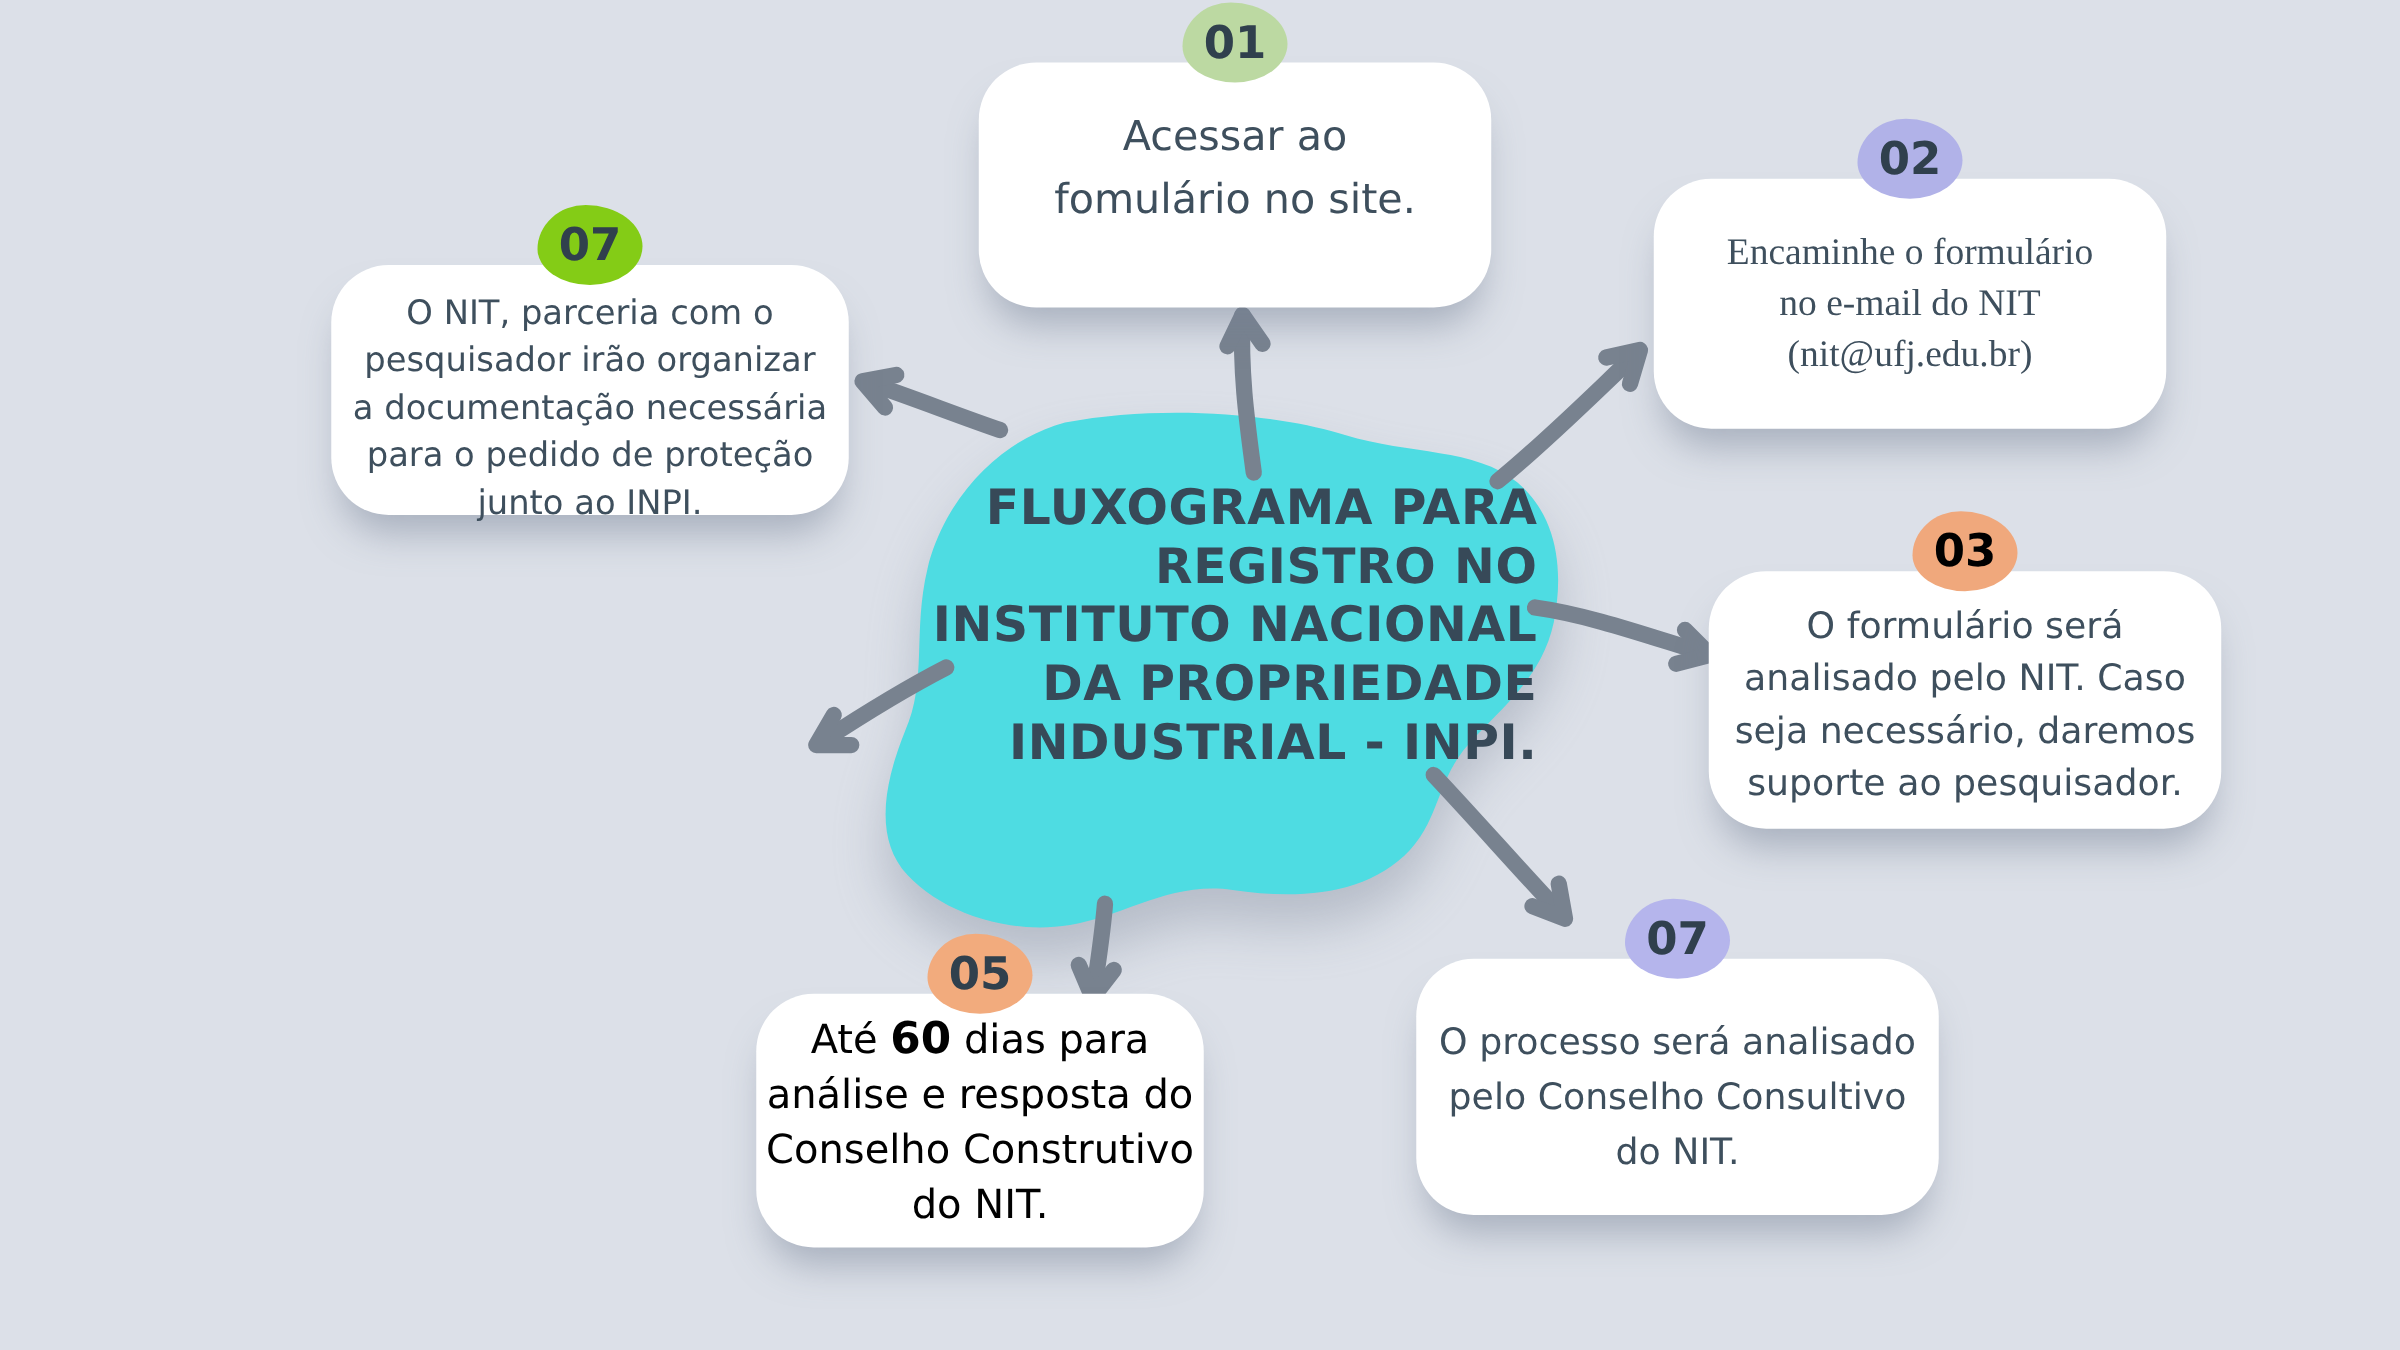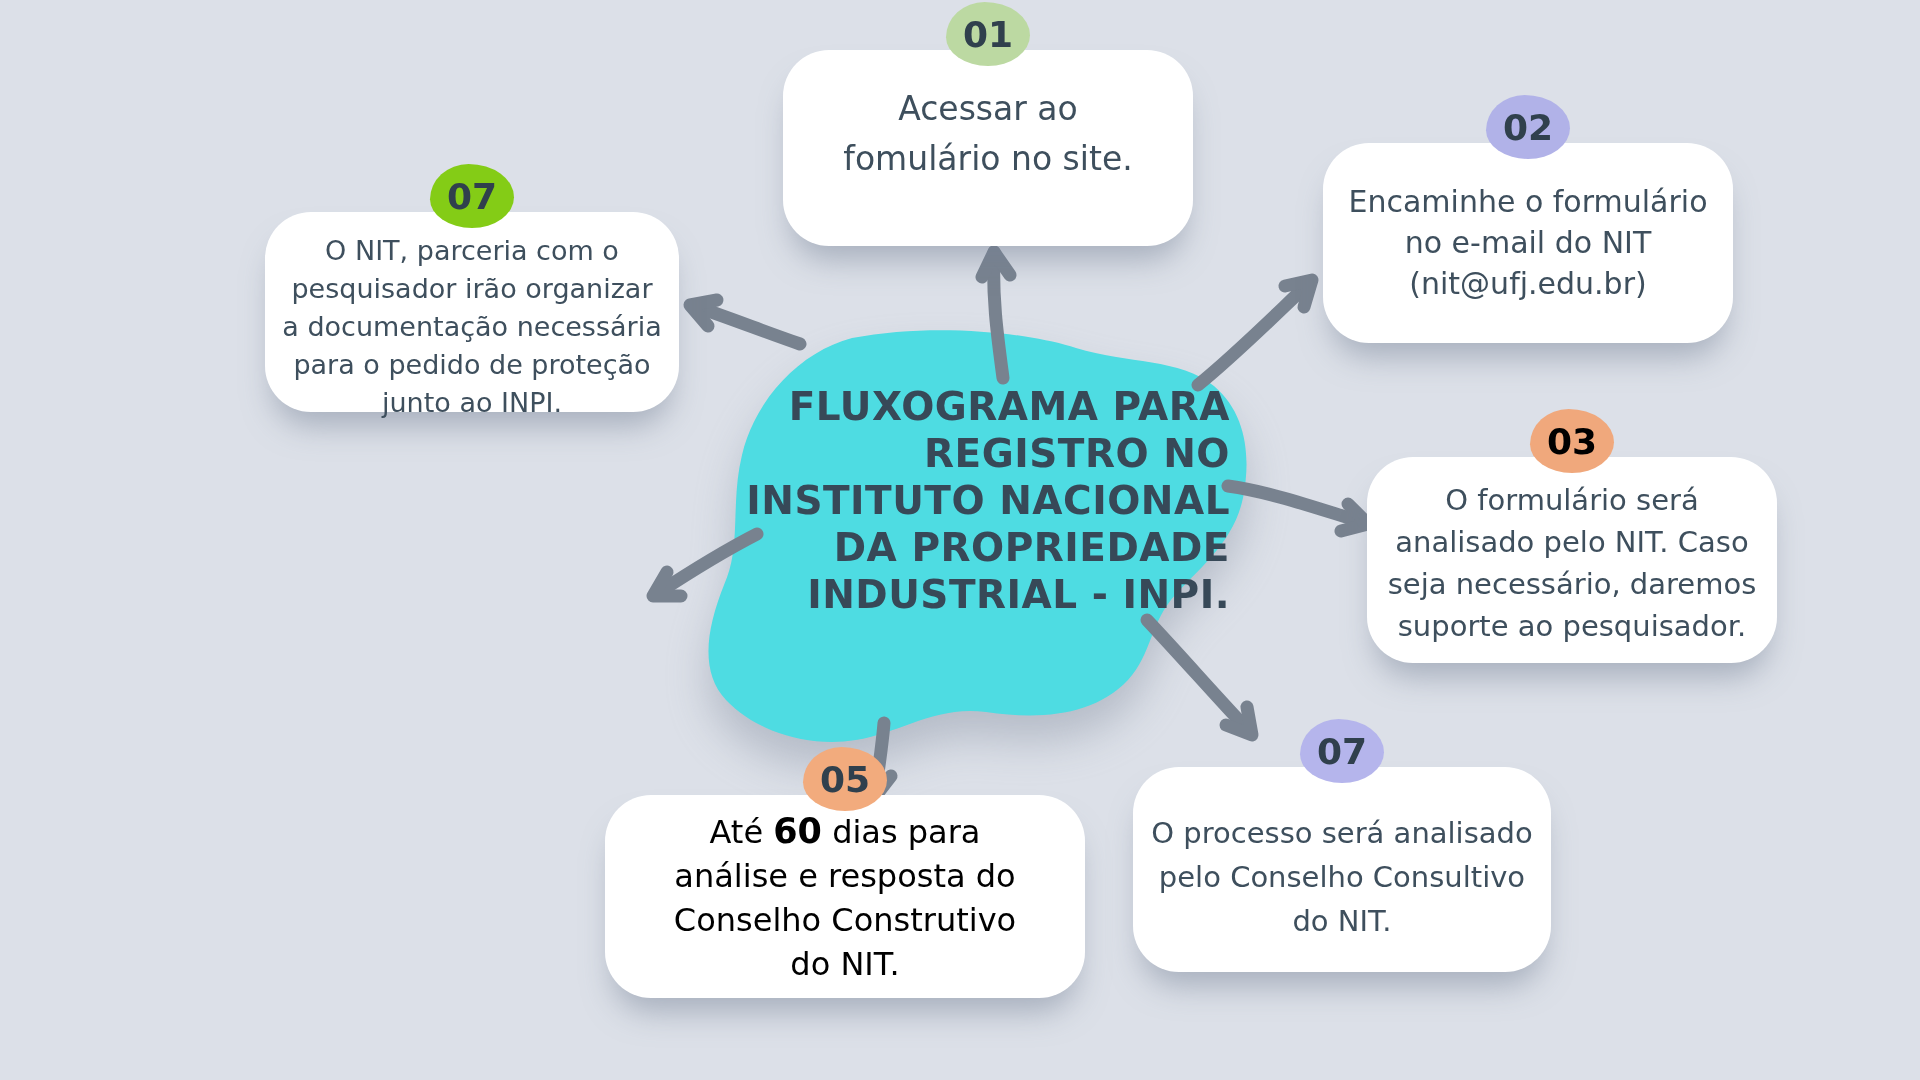--- a/index.html
+++ b/index.html
@@ -33,21 +33,21 @@
   }
 
   .c1{left:783px;top:50px;width:410px;height:196px;}
   .c1 .card-text{margin-top:34px;font-size:33px;line-height:50px;}
   .c2{left:1323px;top:143px;width:410px;height:200px;}
   .c2 .card-text{margin-top:38px;font-size:30px;line-height:41px;}
   .c3{left:1367px;top:457px;width:410px;height:206px;}
   .c3 .card-text{margin-top:22px;font-size:29px;line-height:42px;}
   .c4{left:1133px;top:767px;width:418px;height:205px;}
   .c4 .card-text{margin-top:44px;font-size:29px;line-height:44px;}
-  .c5{left:605px;top:795px;width:480px;height:203px;}
+  .c5{left:605px;top:795px;width:358px;height:203px;}
   .c5 .card-text{margin-top:14px;font-size:32px;line-height:44px;}
   .c5 .num-bold{font-weight:bold;font-size:35px;}
   .c6{left:235px;top:525px;width:412px;height:207px;}
   .c6 .card-text{margin-top:38px;font-size:30px;line-height:44px;}
   .c7{left:265px;top:212px;width:414px;height:200px;}
   .c7 .card-text{margin-top:20px;font-size:27px;line-height:38px;}
 </style>
 </head>
 <body>
 
@@ -105,21 +105,21 @@
 INDUSTRIAL - INPI.</div>
 
   <div class="card c1">
     <div class="badge" style="background-color: rgb(188, 217, 162); color: rgb(48, 64, 77);">01</div>
     <div class="card-text" style="color: rgb(62, 79, 93);">Acessar ao
 fomulário no site.</div>
   </div>
 
   <div class="card c2">
     <div class="badge" style="background-color: rgb(177, 178, 232); color: rgb(48, 64, 77);">02</div>
-    <div class="card-text" style="color: rgb(62, 79, 93);">Encaminhe o formulário
+    <div class="card-text" style="color: rgb(62, 79, 93); font-family: Liberation Serif, serif;">Encaminhe o formulário
 no e-mail do NIT
 (nit@ufj.edu.br)</div>
   </div>
 
   <div class="card c3">
     <div class="badge" style="background-color: rgb(240, 168, 124); color: #000000;">03</div>
     <div class="card-text" style="color: rgb(62, 79, 93);">O formulário será
 analisado pelo NIT. Caso
 seja necessário, daremos
 suporte ao pesquisador.</div>

